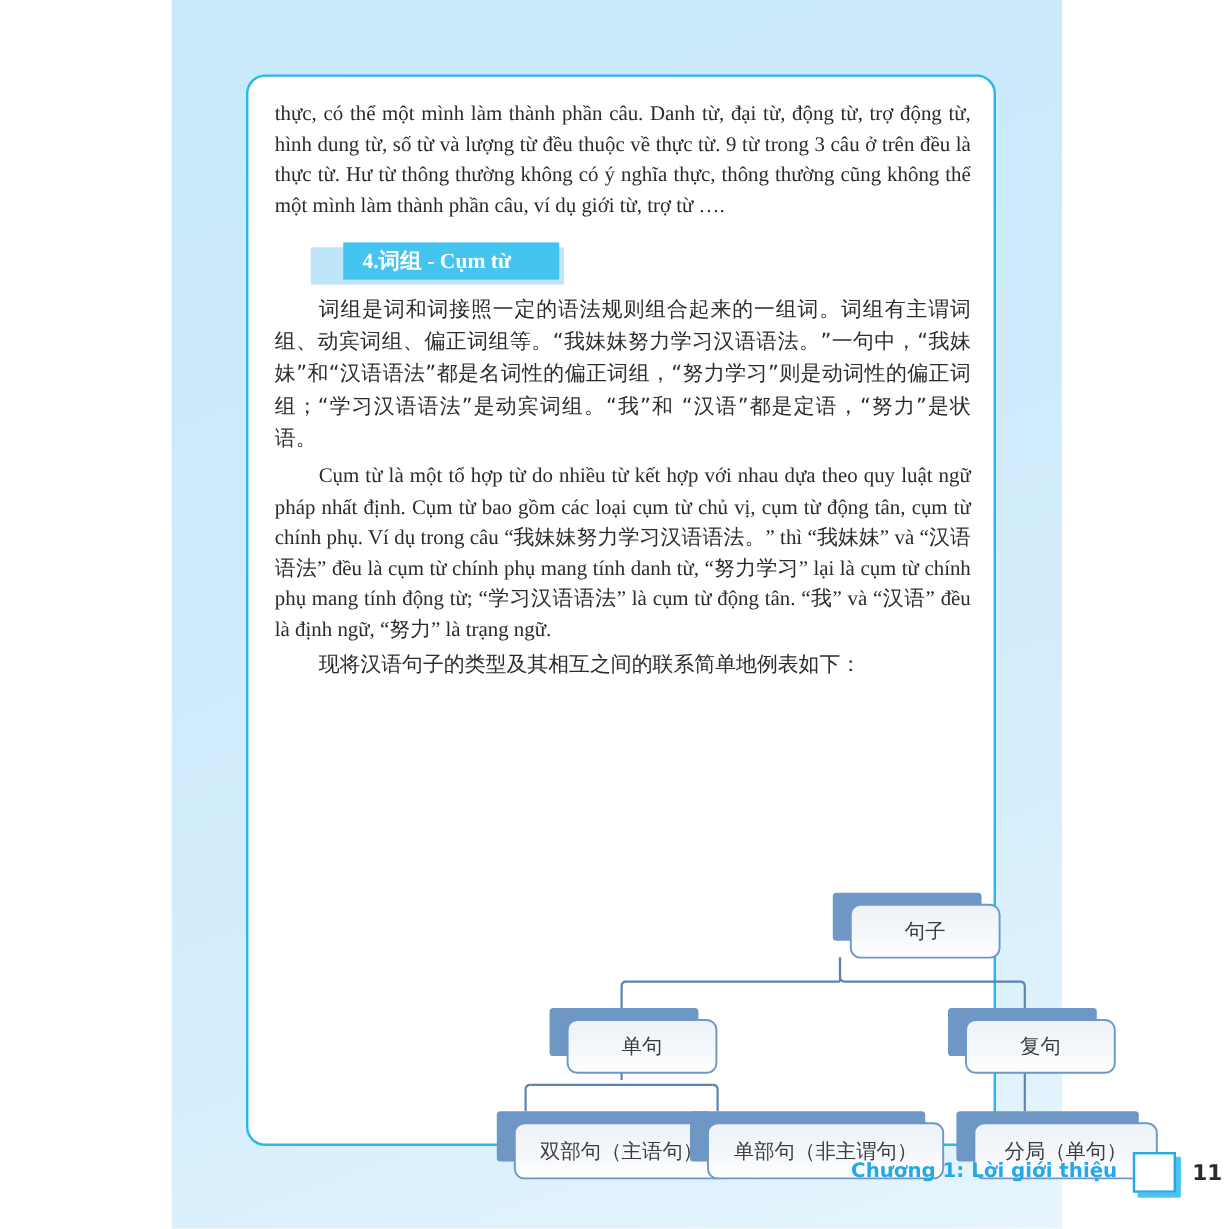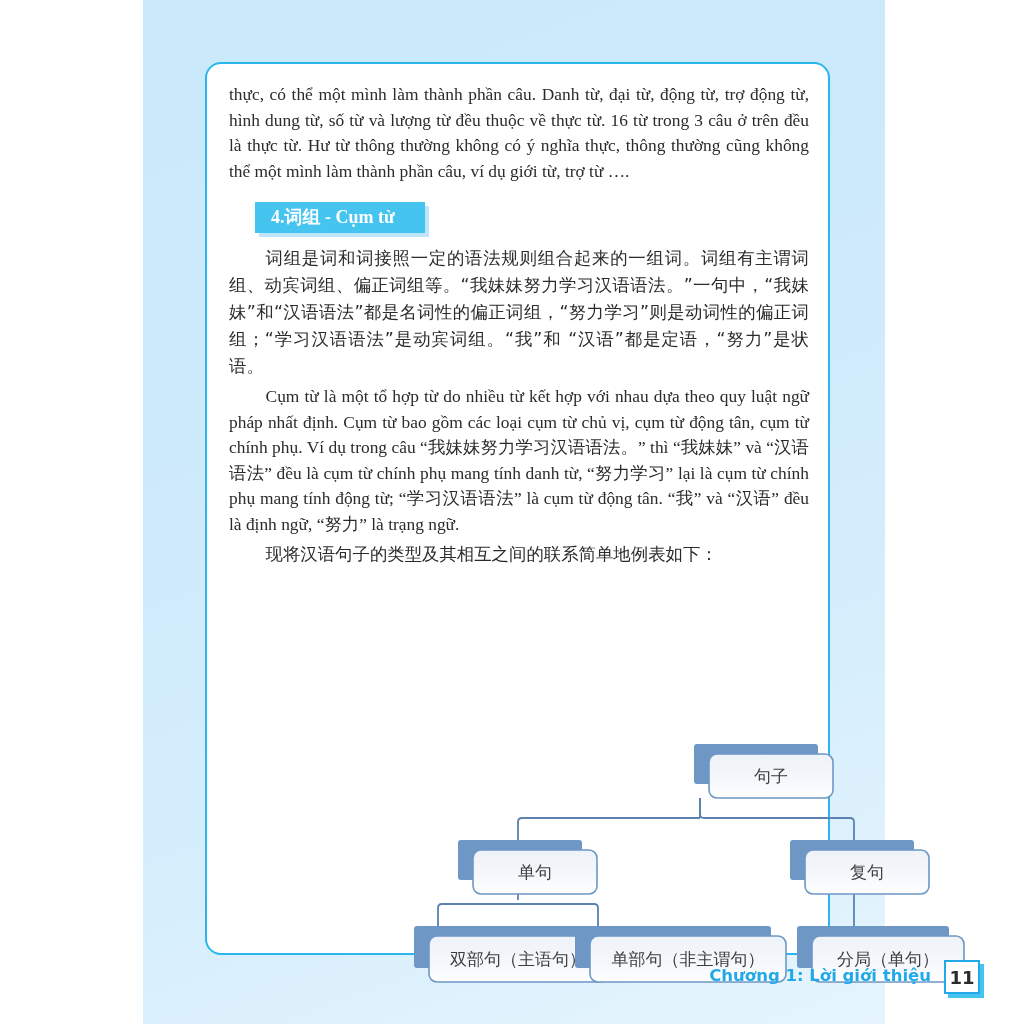--- a/index.html
+++ b/index.html
@@ -103,23 +103,24 @@
     border-radius: 1px;
   }
   .heading-band {
     position: relative;
     display: inline-block;
     background: #45c4f0;
     color: #ffffff;
     font-family: "Liberation Serif", "DejaVu Serif", serif;
     font-weight: bold;
     font-size: 18px;
-    padding: 4px 30px 5px 16px;
+    padding: 4px 40px 5px 16px;
     line-height: 22px;
     white-space: nowrap;
+    margin-left: 31px;
   }
 
   
   #chart {
     position: absolute;
     left: 205px;
     top: 672px;
     width: 625px;
     height: 250px;
   }
@@ -182,34 +183,35 @@
     top: 0;
     width: 100%;
     height: 100%;
     display: flex;
     align-items: center;
     justify-content: center;
     font-family: "DejaVu Sans", "Liberation Sans", sans-serif;
     font-weight: bold;
     font-size: 18px;
     color: #2b2b2b;
+    padding-left: 44px;
   }
 </style>
 </head>
 <body>
 
 <div id="stage">
 
   <div id="book-page"></div>
 
 
   <div id="content-panel">
     <div id="content-inner">
 
-      <p class="body-vi">thực, có thể một mình làm thành phần câu. Danh từ, đại từ, động từ, trợ động từ, hình dung từ, số từ và lượng từ đều thuộc về thực từ. 16 từ trong 3 câu ở trên đều là thực từ. Hư từ thông thường không có ý nghĩa thực, thông thường cũng không thể một mình làm thành phần câu, ví dụ giới từ, trợ từ ….</p>
+      <p class="body-vi">thực, có thể một mình làm thành phần câu. Danh từ, đại từ, động từ, trợ động từ, hình dung từ, số từ và lượng từ đều thuộc về thực từ. 9 từ trong 3 câu ở trên đều là thực từ. Hư từ thông thường không có ý nghĩa thực, thông thường cũng không thể một mình làm thành phần câu, ví dụ giới từ, trợ từ ….</p>
 
       <div class="heading-wrap">
         <span class="heading-shadow"></span>
         <span class="heading-band">4.词组 - Cụm từ</span>
       </div>
 
       <p class="body-zh indent">词组是词和词接照一定的语法规则组合起来的一组词。词组有主谓词组、动宾词组、偏正词组等。“我妹妹努力学习汉语语法。”一句中，“我妹妹”和“汉语语法”都是名词性的偏正词组，“努力学习”则是动词性的偏正词组；“学习汉语语法”是动宾词组。“我”和 “汉语”都是定语，“努力”是状语。</p>
 
       <p class="body-vi indent gap-top">Cụm từ là một tổ hợp từ do nhiều từ kết hợp với nhau dựa theo quy luật ngữ pháp nhất định. Cụm từ bao gồm các loại cụm từ chủ vị, cụm từ động tân, cụm từ chính phụ. Ví dụ trong câu “我妹妹努力学习汉语语法。” thì “我妹妹” và “汉语语法” đều là cụm từ chính phụ mang tính danh từ, “努力学习” lại là cụm từ chính phụ mang tính động từ; “学习汉语语法” là cụm từ động tân. “我” và “汉语” đều là định ngữ, “努力” là trạng ngữ.</p>
 

